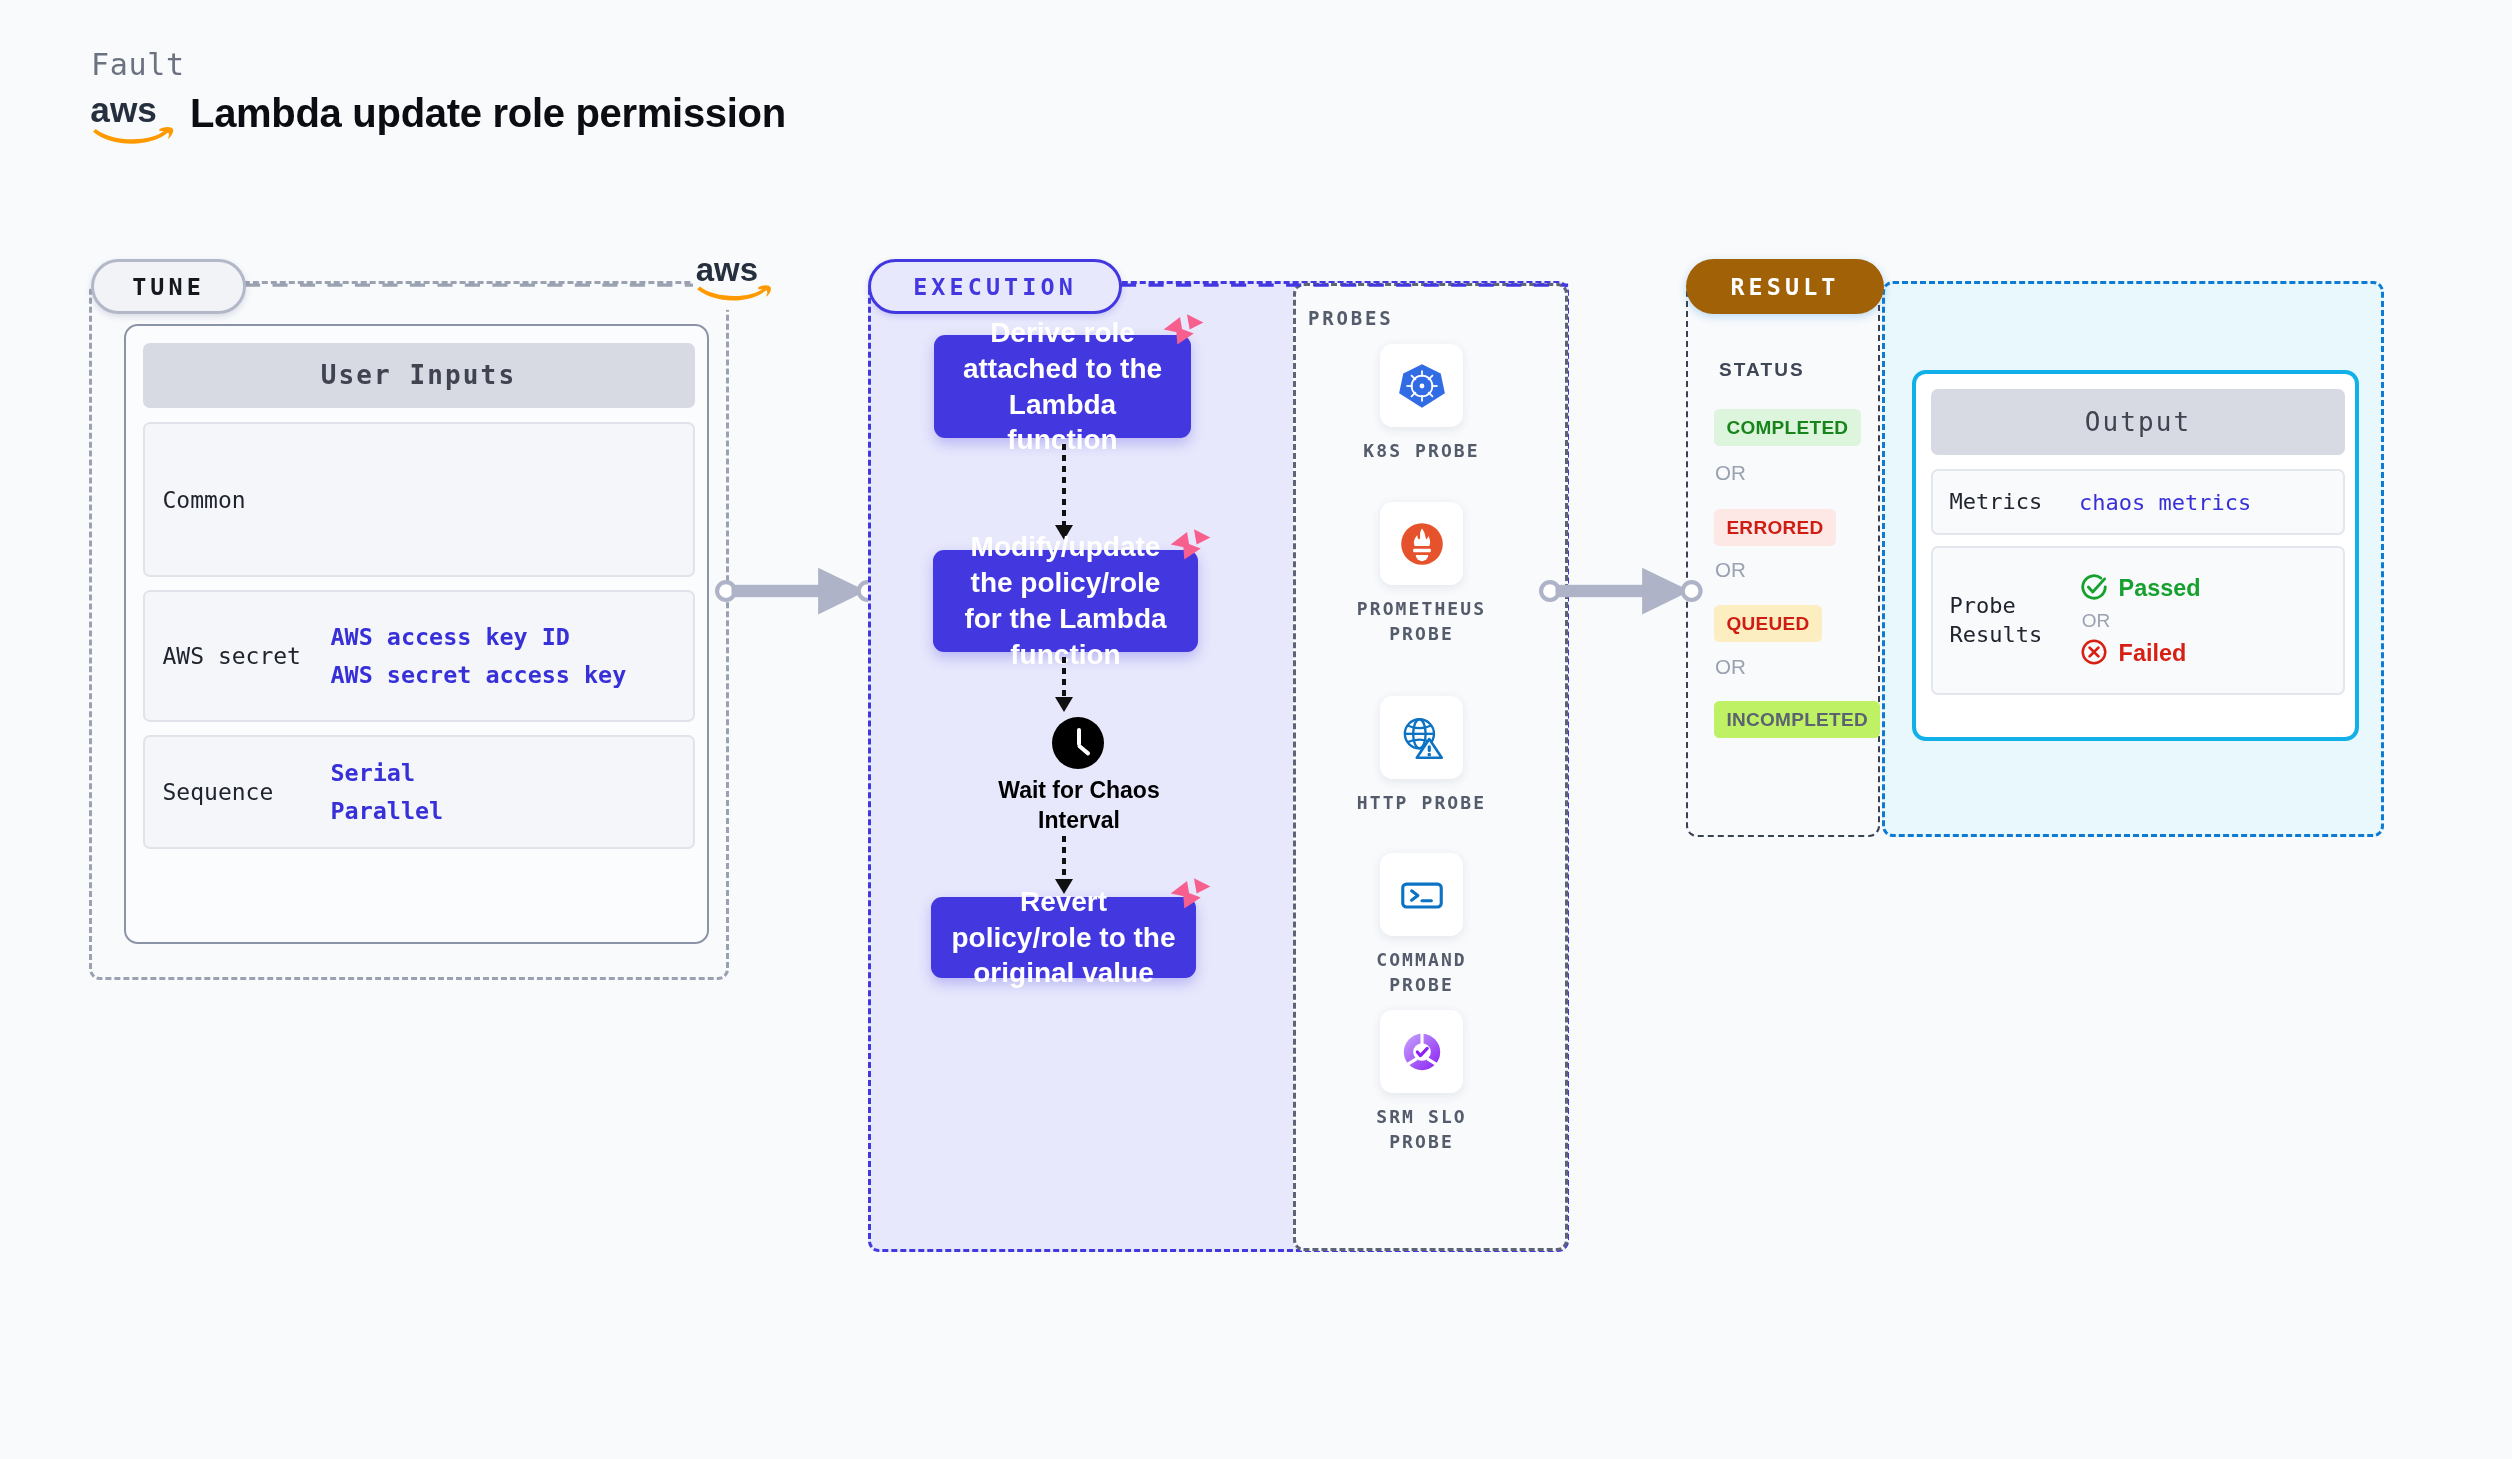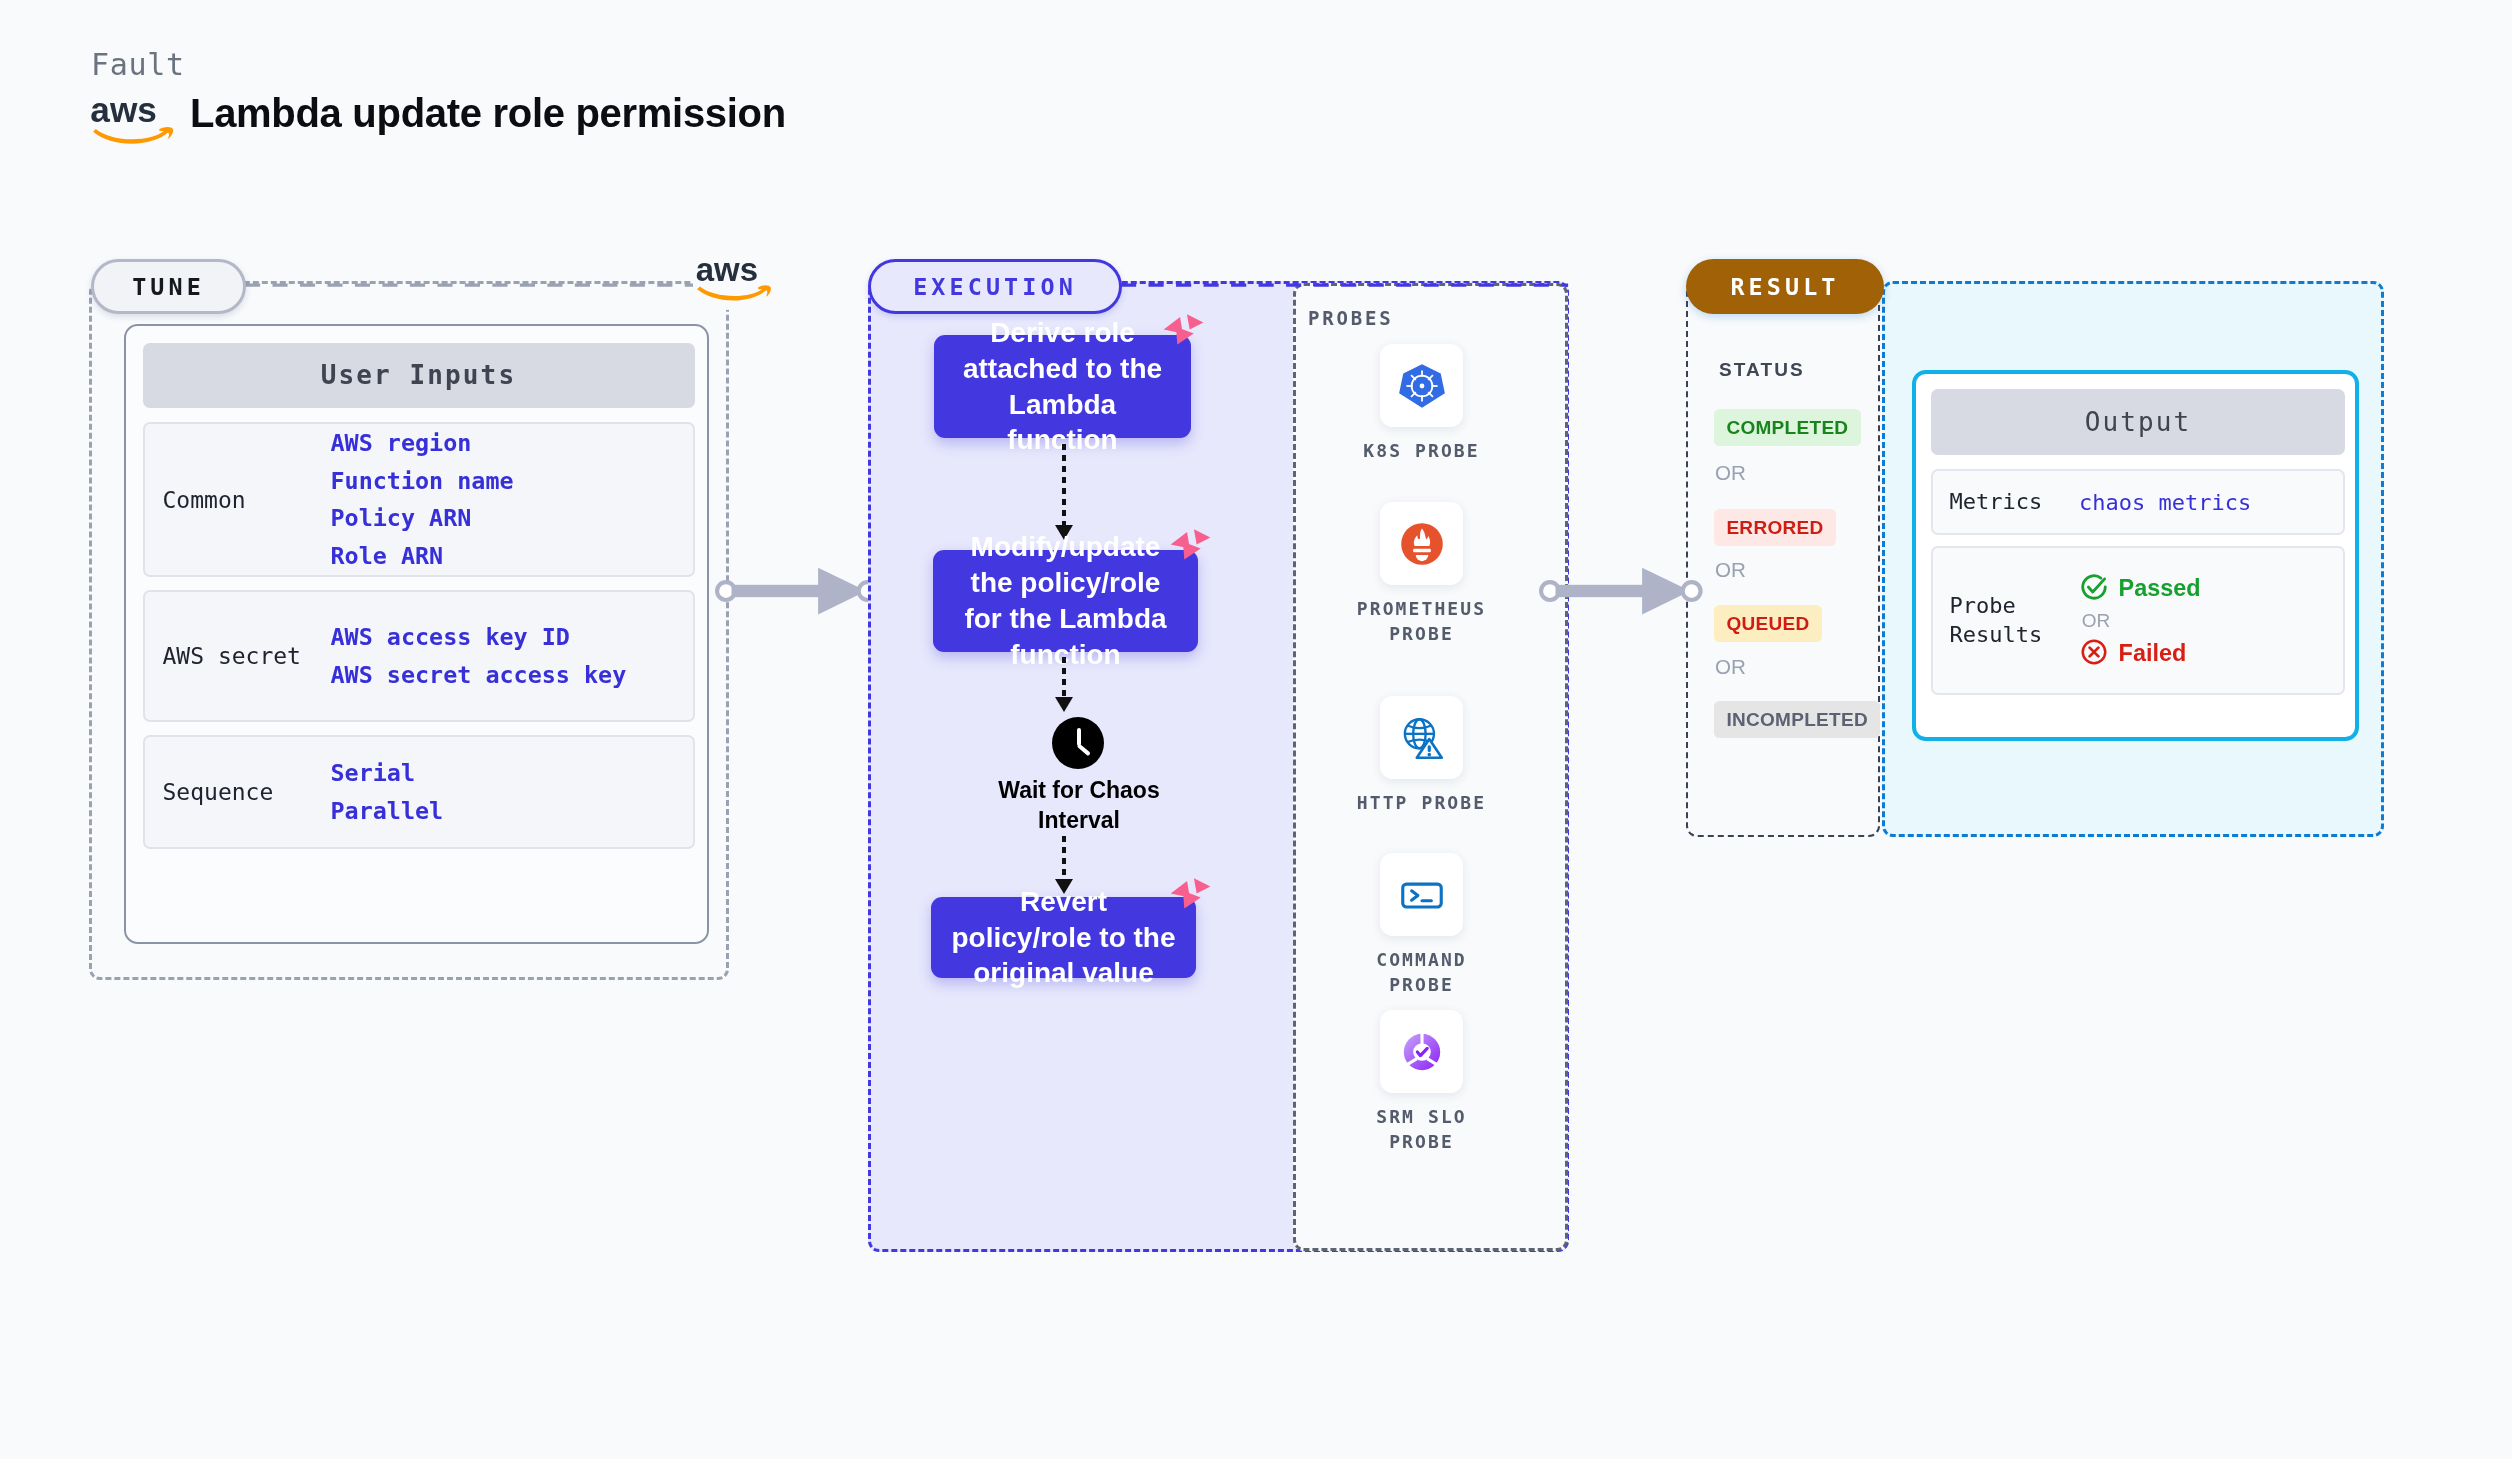--- a/index.html
+++ b/index.html
@@ -177,21 +177,21 @@
   .or-lbl {
     position: absolute; left: 1715px;
     font-size: 20.6px; color: #9aa1b1; font-weight: 500;
   }
   .b-completed   { top: 409px; background: #ddf5dd; color: #19841c; }
   .or1           { top: 461px; }
   .b-errored     { top: 509px; background: #fde8e6; color: #cf1d13; }
   .or2           { top: 558px; }
   .b-queued      { top: 605px; background: #fdeec2; color: #cf1d13; }
   .or3           { top: 655px; }
-  .b-incompleted { top: 701px; background: #e5e5e5; color: #5b6272; }
+  .b-incompleted { top: 701px; background: #bef264; color: #5b6272; }
 
   
   .out-card {
     position: absolute; left: 1912px; top: 370px;
     width: 447px; height: 371px;
     background: #ffffff; border: 4.1px solid #12b0e8; border-radius: 13.8px;
   }
   .out-header {
     position: absolute; left: 15px; top: 15px; width: 414px; height: 66px;
     background: #d7d9e3; border-radius: 6.9px;
@@ -253,26 +253,20 @@
       <path d="M6 60 C32 82, 88 82, 110 58 L103 58 C85 74, 32 74, 10 56 Z" fill="#ff9900"></path>
       <path d="M95 57 C102 53, 111 53, 113 57 C115 62, 110 69, 106 71 C111 62, 108 59, 95 60 Z" fill="#ff9900"></path>
     </svg>
   </div>
 
   <div class="tune-card">
     <div class="ui-header">User Inputs</div>
 
     <div class="grp grp-common">
       <div class="grp-label">Common</div>
-      <div class="grp-vals">
-        <span>AWS region</span>
-        <span>Function name</span>
-        <span>Policy ARN</span>
-        <span>Role ARN</span>
-      </div>
     </div>
 
     <div class="grp grp-secret">
       <div class="grp-label">AWS secret</div>
       <div class="grp-vals" style="width:303px">
         <span>AWS access key ID</span>
         <span>AWS secret access key</span>
       </div>
     </div>
 

